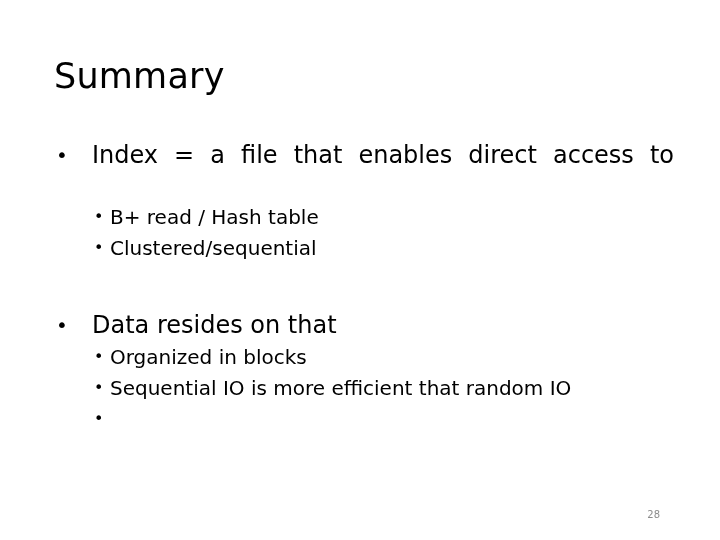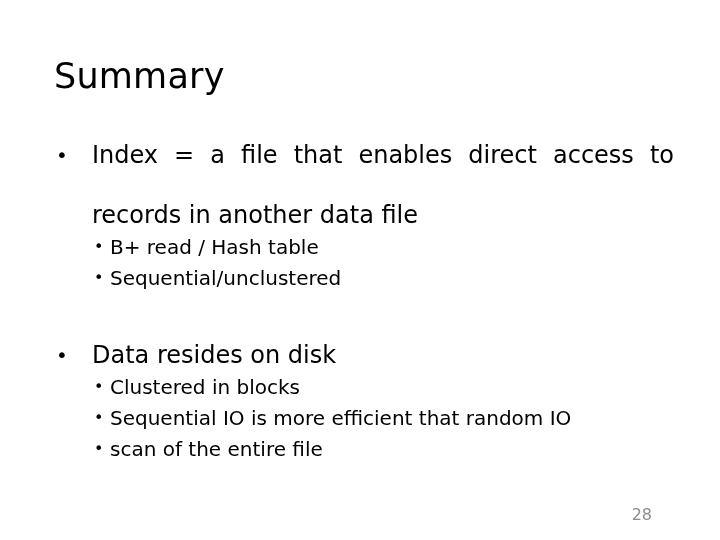--- a/index.html
+++ b/index.html
@@ -110,87 +110,85 @@
   .sub-list {
     margin-top: 4px;
   }
   .sub-list .l2 {
     margin-bottom: 5px;
   }
 
   
   .page-number {
     position: absolute;
-    right: 52px;
+    right: 44px;
     bottom: 18px;
-    font-size: 16px;
+    font-size: 10px;
     line-height: 14px;
     color: #8c8c8c;
     text-align: right;
   }
 </style>
 </head>
 <body>
 
 <div class="slide">
 
   <div class="slide-title">Summary</div>
 
   <div class="body-area">
 
     <div class="group">
 
       <div class="l1">
         <span class="bullet-mark">•</span>
         <span class="l1-text">
           <span class="justify-line">Index = a file that enables direct access to</span>
-          <span class="justify-line-last">records in another data file</span>
         </span>
       </div>
 
       <div class="sub-list">
 
         <div class="l2">
           <span class="bullet-mark">•</span>
           <span class="l2-text">B+ read / Hash table</span>
         </div>
 
         <div class="l2">
           <span class="bullet-mark">•</span>
-          <span class="l2-text">Sequential/unclustered</span>
+          <span class="l2-text">Clustered/sequential</span>
         </div>
 
       </div>
     </div>
 
     <div class="section-gap"></div>
 
     <div class="group">
 
       <div class="l1">
         <span class="bullet-mark">•</span>
-        <span class="l1-text">Data resides on disk</span>
+        <span class="l1-text">Data resides on that</span>
       </div>
 
       <div class="sub-list">
 
         <div class="l2">
           <span class="bullet-mark">•</span>
-          <span class="l2-text">Clustered in blocks</span>
+          <span class="l2-text">Organized in blocks</span>
         </div>
 
         <div class="l2">
           <span class="bullet-mark">•</span>
           <span class="l2-text">Sequential IO is more efficient that random IO</span>
         </div>
 
         <div class="l2">
           <span class="bullet-mark">•</span>
           <span class="l2-text">
-            <span class="justify-line-last">scan of the entire file</span>
           </span>
         </div>
 
       </div>
     </div>
 
   </div>
 
   <div class="page-number">28</div>
 

